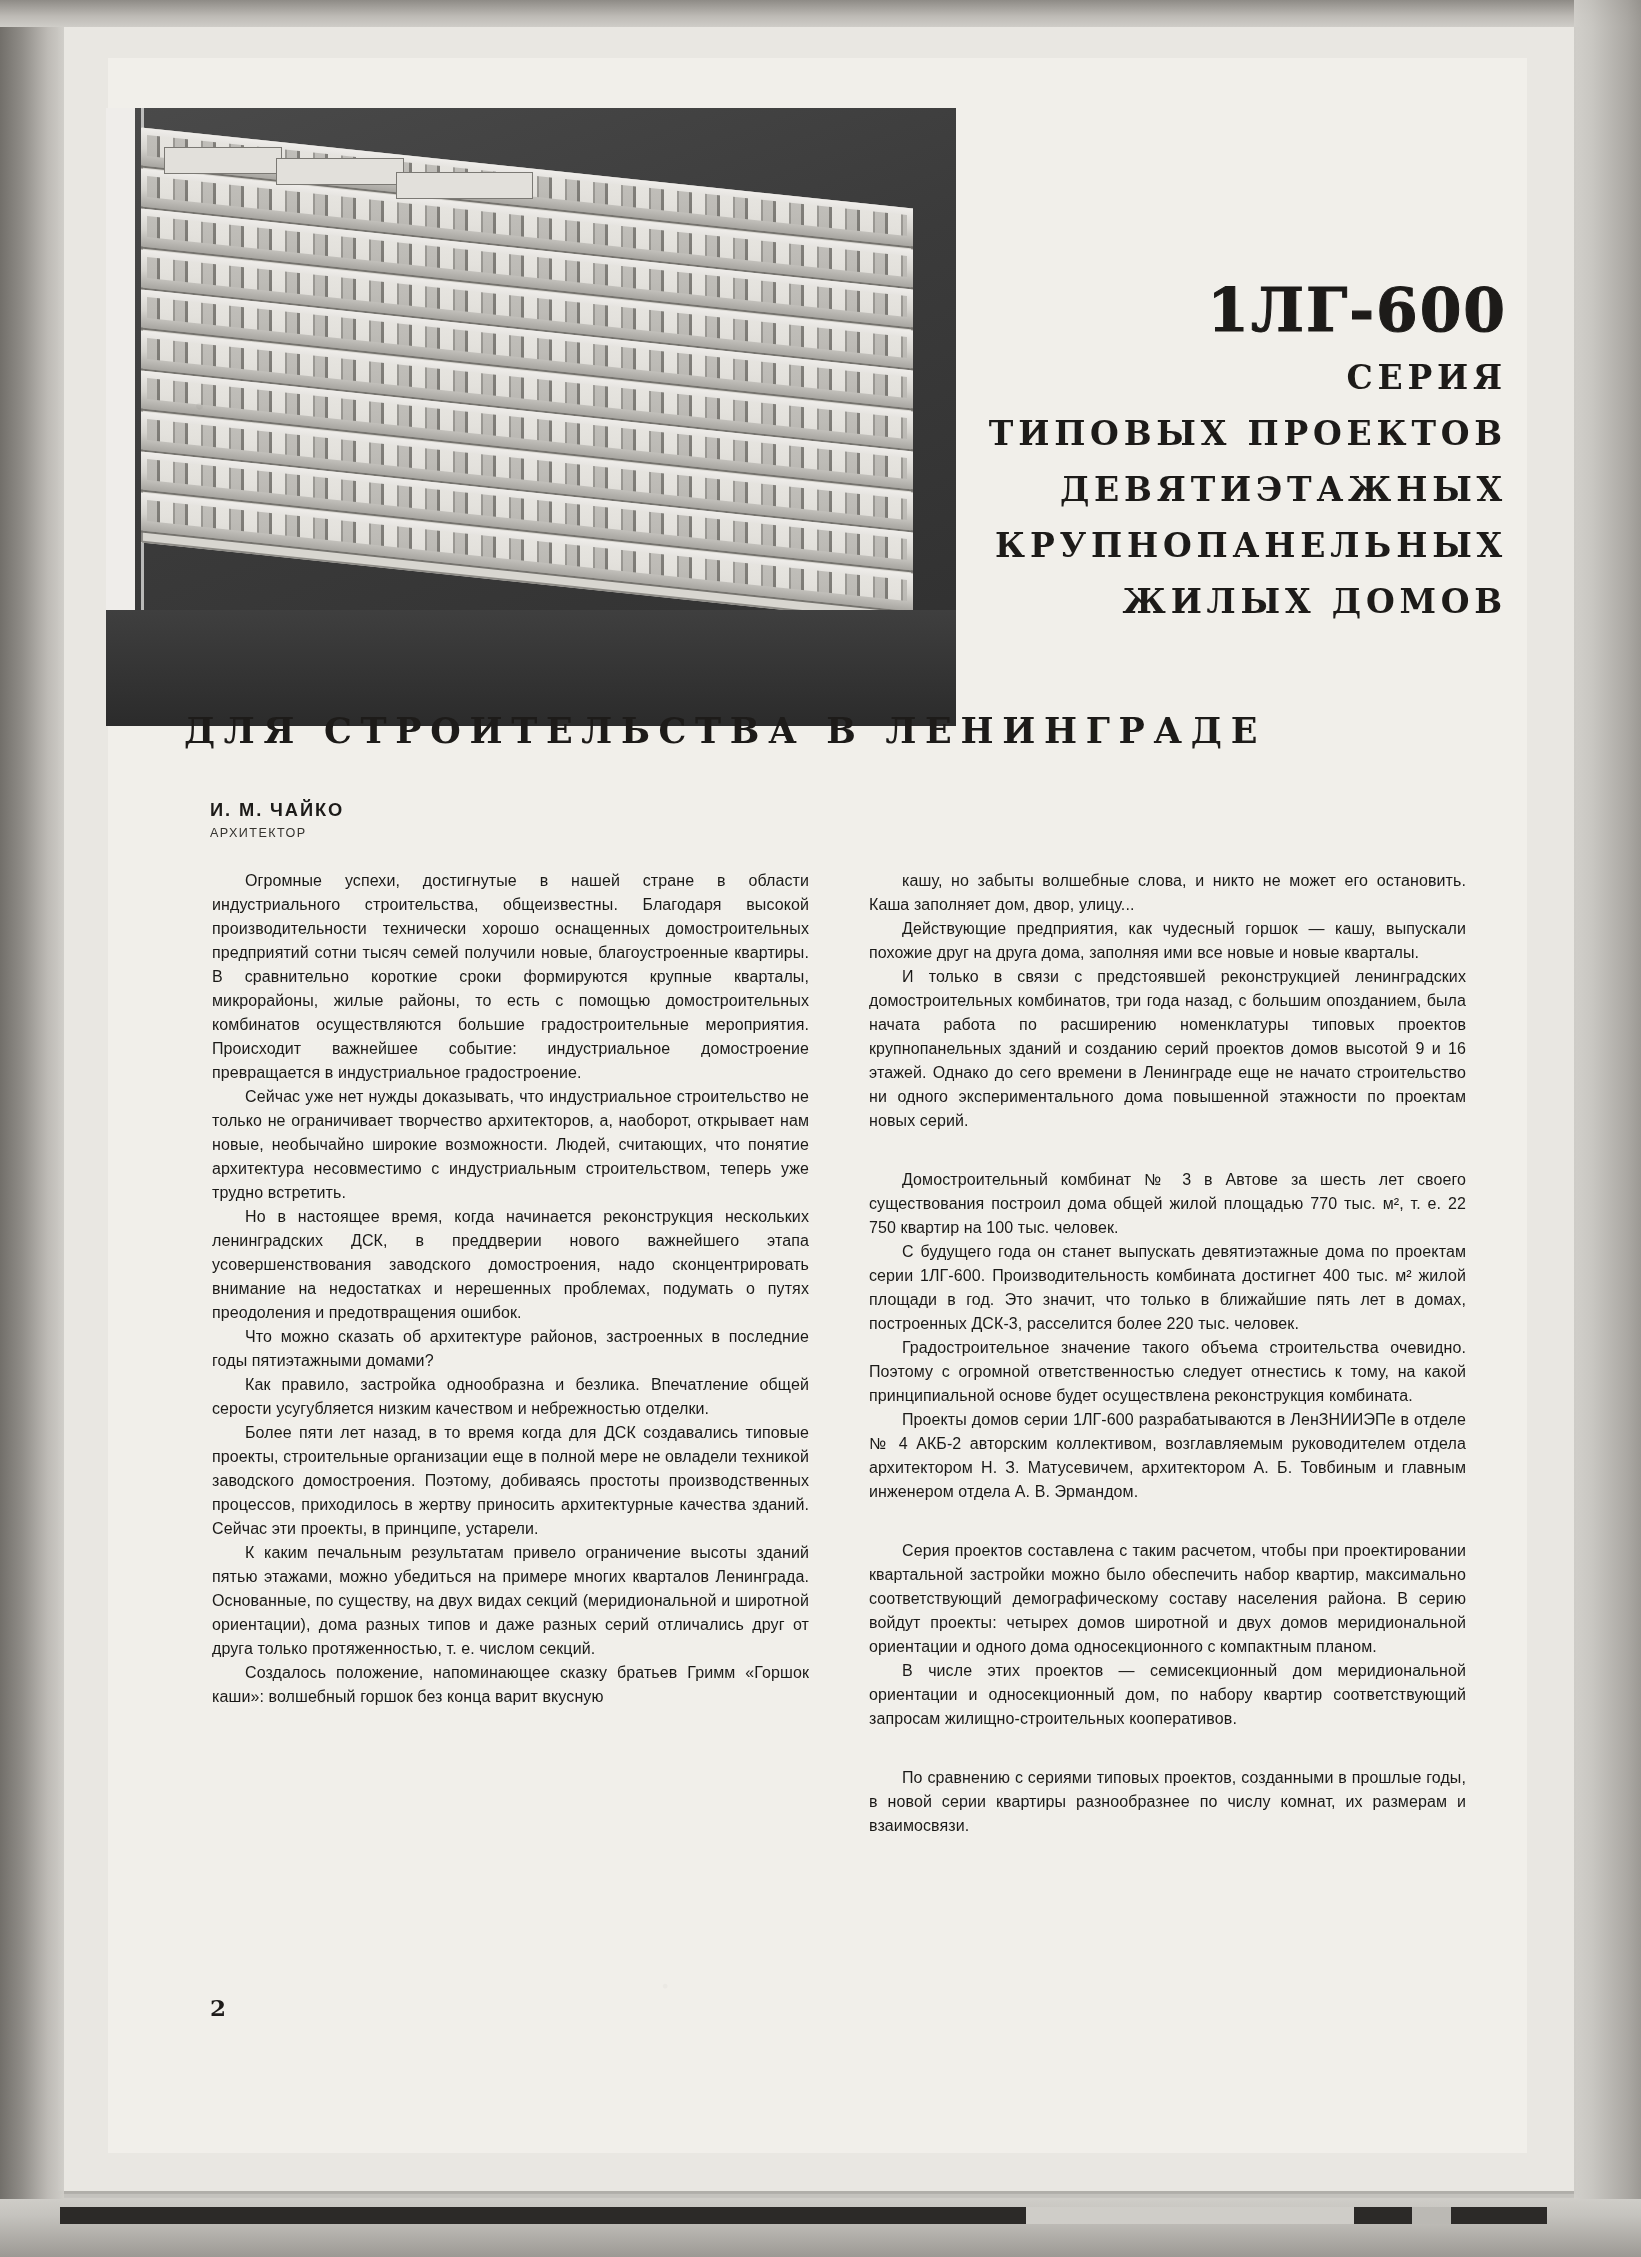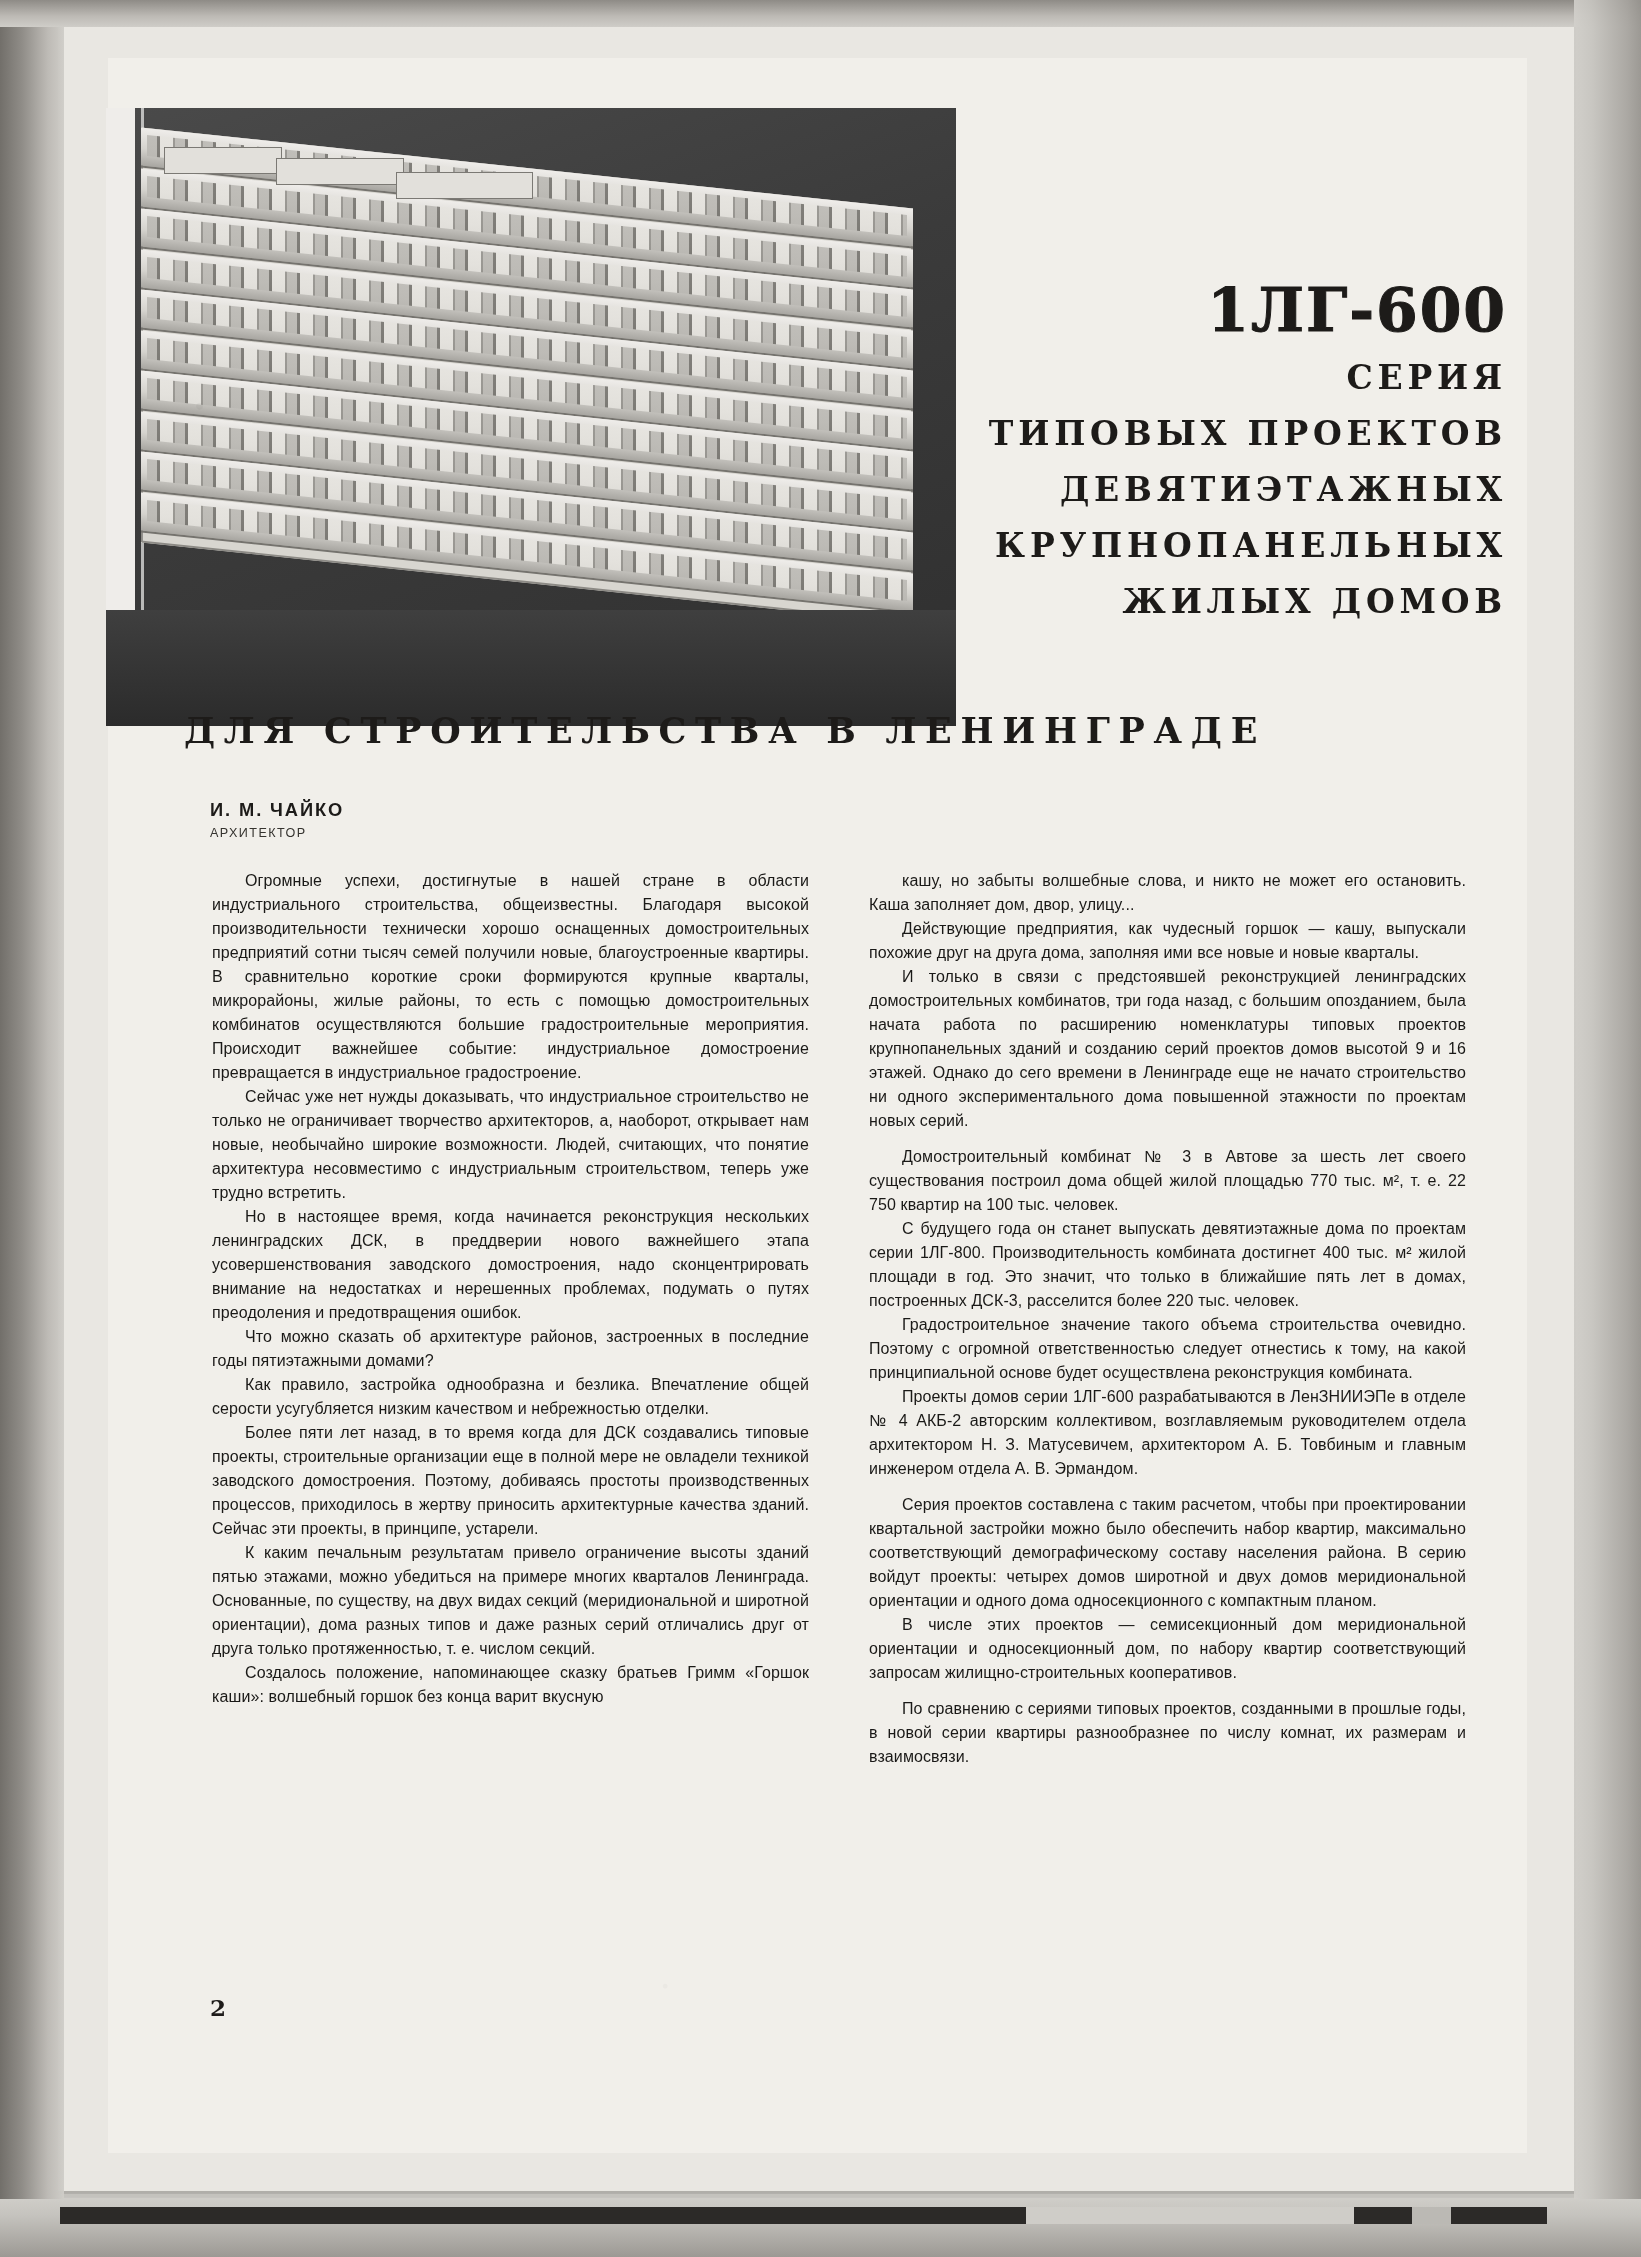--- a/index.html
+++ b/index.html
@@ -233,21 +233,21 @@
   }
   .col p {
     margin: 0 0 0 0;
     font-size: 16px;
     line-height: 24px;
     text-align: justify;
     text-indent: 33px;
     letter-spacing: 0.1px;
   }
   .col p.gap {
-    margin-top: 12px;
+    margin-top: 35px;
   }
   .page-num {
     position: absolute;
     left: 210px;
     top: 1994px;
     font-family: "DejaVu Serif", serif;
     font-size: 23px;
     font-weight: bold;
     color: #1d1b19;
   }
@@ -338,21 +338,21 @@
       <p>Как правило, застройка однообразна и безлика. Впечатление общей серости усугубляется низким качеством и небрежностью отделки.</p>
       <p>Более пяти лет назад, в то время когда для ДСК создавались типовые проекты, строительные организации еще в полной мере не овладели техникой заводского домостроения. Поэтому, добиваясь простоты производственных процессов, приходилось в жертву приносить архитектурные качества зданий. Сейчас эти проекты, в принципе, устарели.</p>
       <p>К каким печальным результатам привело ограничение высоты зданий пятью этажами, можно убедиться на примере многих кварталов Ленинграда. Основанные, по существу, на двух видах секций (меридиональной и широтной ориентации), дома разных типов и даже разных серий отличались друг от друга только протяженностью, т. е. числом секций.</p>
       <p>Создалось положение, напоминающее сказку братьев Гримм «Горшок каши»: волшебный горшок без конца варит вкусную</p>
     </div>
     <div class="col">
       <p>кашу, но забыты волшебные слова, и никто не может его остановить. Каша заполняет дом, двор, улицу...</p>
       <p>Действующие предприятия, как чудесный горшок — кашу, выпускали похожие друг на друга дома, заполняя ими все новые и новые кварталы.</p>
       <p>И только в связи с предстоявшей реконструкцией ленинградских домостроительных комбинатов, три года назад, с большим опозданием, была начата работа по расширению номенклатуры типовых проектов крупнопанельных зданий и созданию серий проектов домов высотой 9 и 16 этажей. Однако до сего времени в Ленинграде еще не начато строительство ни одного экспериментального дома повышенной этажности по проектам новых серий.</p>
       <p class="gap">Домостроительный комбинат № 3 в Автове за шесть лет своего существования построил дома общей жилой площадью 770 тыс. м², т. е. 22 750 квартир на 100 тыс. человек.</p>
-      <p>С будущего года он станет выпускать девятиэтажные дома по проектам серии 1ЛГ-800. Производительность комбината достигнет 400 тыс. м² жилой площади в год. Это значит, что только в ближайшие пять лет в домах, построенных ДСК-3, расселится более 220 тыс. человек.</p>
+      <p>С будущего года он станет выпускать девятиэтажные дома по проектам серии 1ЛГ-600. Производительность комбината достигнет 400 тыс. м² жилой площади в год. Это значит, что только в ближайшие пять лет в домах, построенных ДСК-3, расселится более 220 тыс. человек.</p>
       <p>Градостроительное значение такого объема строительства очевидно. Поэтому с огромной ответственностью следует отнестись к тому, на какой принципиальной основе будет осуществлена реконструкция комбината.</p>
       <p>Проекты домов серии 1ЛГ-600 разрабатываются в ЛенЗНИИЭПе в отделе № 4 АКБ-2 авторским коллективом, возглавляемым руководителем отдела архитектором Н. З. Матусевичем, архитектором А. Б. Товбиным и главным инженером отдела А. В. Эрмандом.</p>
       <p class="gap">Серия проектов составлена с таким расчетом, чтобы при проектировании квартальной застройки можно было обеспечить набор квартир, максимально соответствующий демографическому составу населения района. В серию войдут проекты: четырех домов широтной и двух домов меридиональной ориентации и одного дома односекционного с компактным планом.</p>
       <p>В числе этих проектов — семисекционный дом меридиональной ориентации и односекционный дом, по набору квартир соответствующий запросам жилищно-строительных кооперативов.</p>
       <p class="gap">По сравнению с сериями типовых проектов, созданными в прошлые годы, в новой серии квартиры разнообразнее по числу комнат, их размерам и взаимосвязи.</p>
     </div>
   </div>
 
   <div class="page-num">2</div>
 

